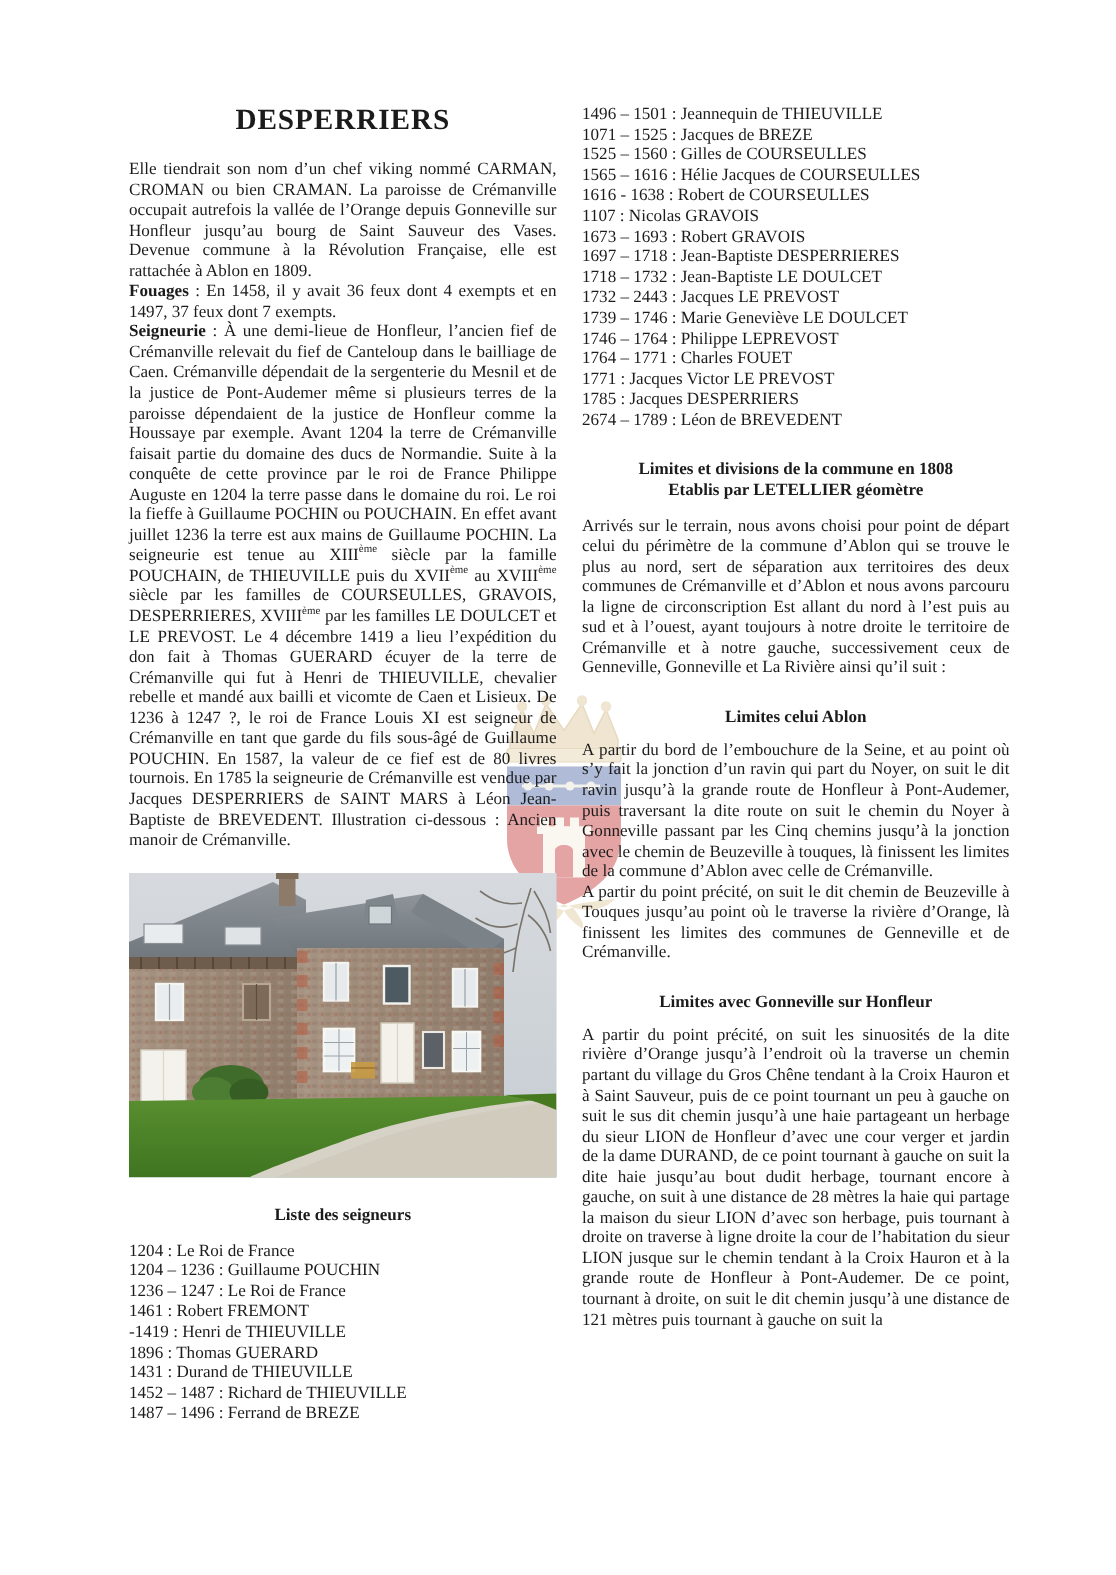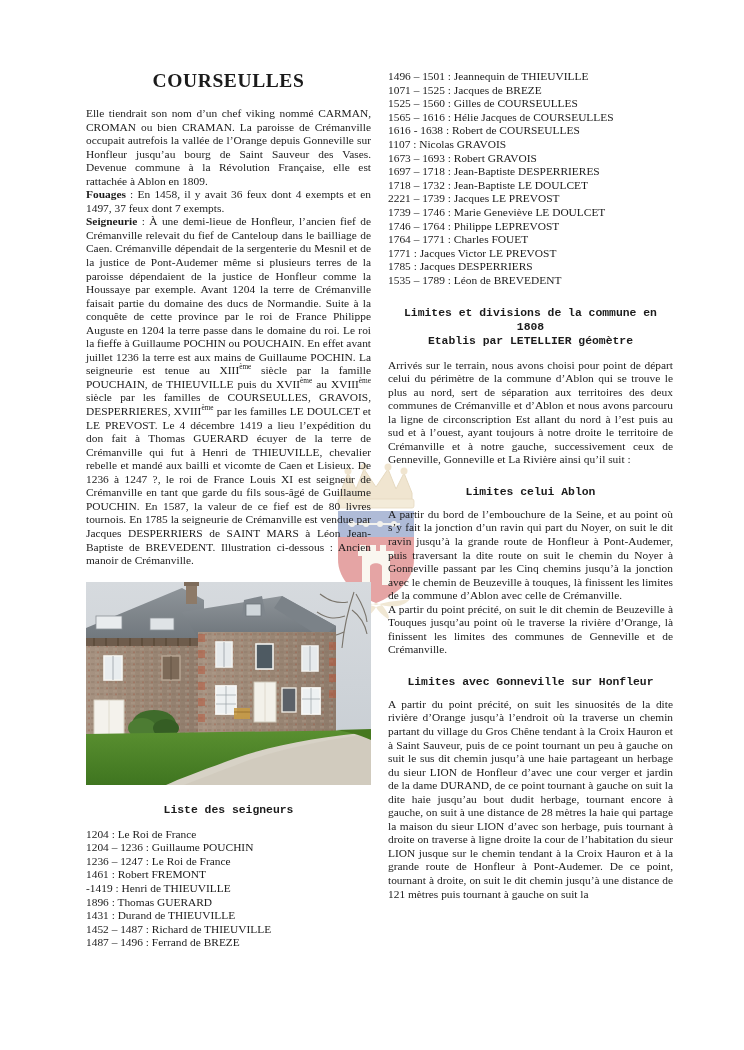--- a/index.html
+++ b/index.html
@@ -85,21 +85,20 @@
   }
   .ill-svg { display: block; width: 285px; height: 203px; }
 
   h2.sect-title {
     font-size: 11.4px;
     font-weight: bold;
     text-align: center;
     margin: 0;
     padding: 0;
     line-height: 14px;
-    font-family: Liberation Mono, monospace;
   }
   .sect-title-block { margin-top: 18px; margin-bottom: 11px; }
   .sect-title-block.tight { margin-bottom: 9px; }
 
   ul.lords {
     list-style: none;
     margin: 0;
     padding: 0;
     font-size: 11.4px;
     line-height: 13.6px;
@@ -152,21 +151,21 @@
         <path d="M52 150 C46 158 44 162 46 164 C52 160 56 156 58 152 Z"></path>
         <path d="M64 150 C70 158 72 162 70 164 C64 160 60 156 58 152 Z"></path>
       </g>
     </svg>
   </div>
 
   <div class="columns">
 
     <div class="col col-left">
 
-      <h1 class="doc-title">COURSEULLES</h1>
+      <h1 class="doc-title">DESPERRIERS</h1>
 
       <p class="body-par">Elle tiendrait son nom d’un chef viking nommé CARMAN, CROMAN ou bien CRAMAN. La paroisse de Crémanville occupait autrefois la vallée de l’Orange depuis Gonneville sur Honfleur jusqu’au bourg de Saint Sauveur des Vases. Devenue commune à la Révolution Française, elle est rattachée à Ablon en 1809.</p>
 
       <p class="body-par"><span class="lead-bold">Fouages</span><span> : En 1458, il y avait 36 feux dont 4 exempts et en 1497, 37 feux dont 7 exempts.</span></p>
 
       <p class="body-par"><span class="lead-bold">Seigneurie</span><span> : À une demi-lieue de Honfleur, l’ancien fief de Crémanville relevait du fief de Canteloup dans le bailliage de Caen. Crémanville dépendait de la sergenterie du Mesnil et de la justice de Pont-Audemer même si plusieurs terres de la paroisse dépendaient de la justice de Honfleur comme la Houssaye par exemple. Avant 1204 la terre de Crémanville faisait partie du domaine des ducs de Normandie. Suite à la conquête de cette province par le roi de France Philippe Auguste en 1204 la terre passe dans le domaine du roi. Le roi la fieffe à Guillaume POCHIN ou POUCHAIN. En effet avant juillet 1236 la terre est aux mains de Guillaume POCHIN. La seigneurie est tenue au XIII</span><sup>ème</sup><span> siècle par la famille POUCHAIN, de THIEUVILLE puis du XVII</span><sup>ème</sup><span> au XVIII</span><sup>ème</sup><span> siècle par les familles de COURSEULLES, GRAVOIS, DESPERRIERES, XVIII</span><sup>ème</sup><span> par les familles LE DOULCET et LE PREVOST. Le 4 décembre 1419 a lieu l’expédition du don fait à Thomas GUERARD écuyer de la terre de Crémanville qui fut à Henri de THIEUVILLE, chevalier rebelle et mandé aux bailli et vicomte de Caen et Lisieux. De 1236 à 1247 ?, le roi de France Louis XI est seigneur de Crémanville en tant que garde du fils sous-âgé de Guillaume POUCHIN. En 1587, la valeur de ce fief est de 80 livres tournois. En 1785 la seigneurie de Crémanville est vendue par Jacques DESPERRIERS de SAINT MARS à Léon Jean-Baptiste de BREVEDENT. Illustration ci-dessous : Ancien manoir de Crémanville.</span></p>
 
       <div class="illustration">
         <svg class="ill-svg" viewBox="0 0 285 203" xmlns="http://www.w3.org/2000/svg">
           <defs>
@@ -322,27 +321,27 @@
       <ul class="lords">
         <li>1496 – 1501 : Jeannequin de THIEUVILLE</li>
         <li>1071 – 1525 : Jacques de BREZE</li>
         <li>1525 – 1560 : Gilles de COURSEULLES</li>
         <li>1565 – 1616 : Hélie Jacques de COURSEULLES</li>
         <li>1616 - 1638 : Robert de COURSEULLES</li>
         <li>1107 : Nicolas GRAVOIS</li>
         <li>1673 – 1693 : Robert GRAVOIS</li>
         <li>1697 – 1718 : Jean-Baptiste DESPERRIERES</li>
         <li>1718 – 1732 : Jean-Baptiste LE DOULCET</li>
-        <li>2221 – 1739 : Jacques LE PREVOST</li>
+        <li>1732 – 2443 : Jacques LE PREVOST</li>
         <li>1739 – 1746 : Marie Geneviève LE DOULCET</li>
         <li>1746 – 1764 : Philippe LEPREVOST</li>
         <li>1764 – 1771 : Charles FOUET</li>
         <li>1771 : Jacques Victor LE PREVOST</li>
         <li>1785 : Jacques DESPERRIERS</li>
-        <li>1535 – 1789 : Léon de BREVEDENT</li>
+        <li>2674 – 1789 : Léon de BREVEDENT</li>
       </ul>
 
       <div class="sect-title-block">
         <h2 class="sect-title">Limites et divisions de la commune en 1808</h2>
         <h2 class="sect-title">Etablis par LETELLIER géomètre</h2>
       </div>
 
       <p class="body-par">Arrivés sur le terrain, nous avons choisi pour point de départ celui du périmètre de la commune d’Ablon qui se trouve le plus au nord, sert de séparation aux territoires des deux communes de Crémanville et d’Ablon et nous avons parcouru la ligne de circonscription Est allant du nord à l’est puis au sud et à l’ouest, ayant toujours à notre droite le territoire de Crémanville et à notre gauche, successivement ceux de Genneville, Gonneville et La Rivière ainsi qu’il suit :</p>
 
       <div class="sect-title-block tight">

